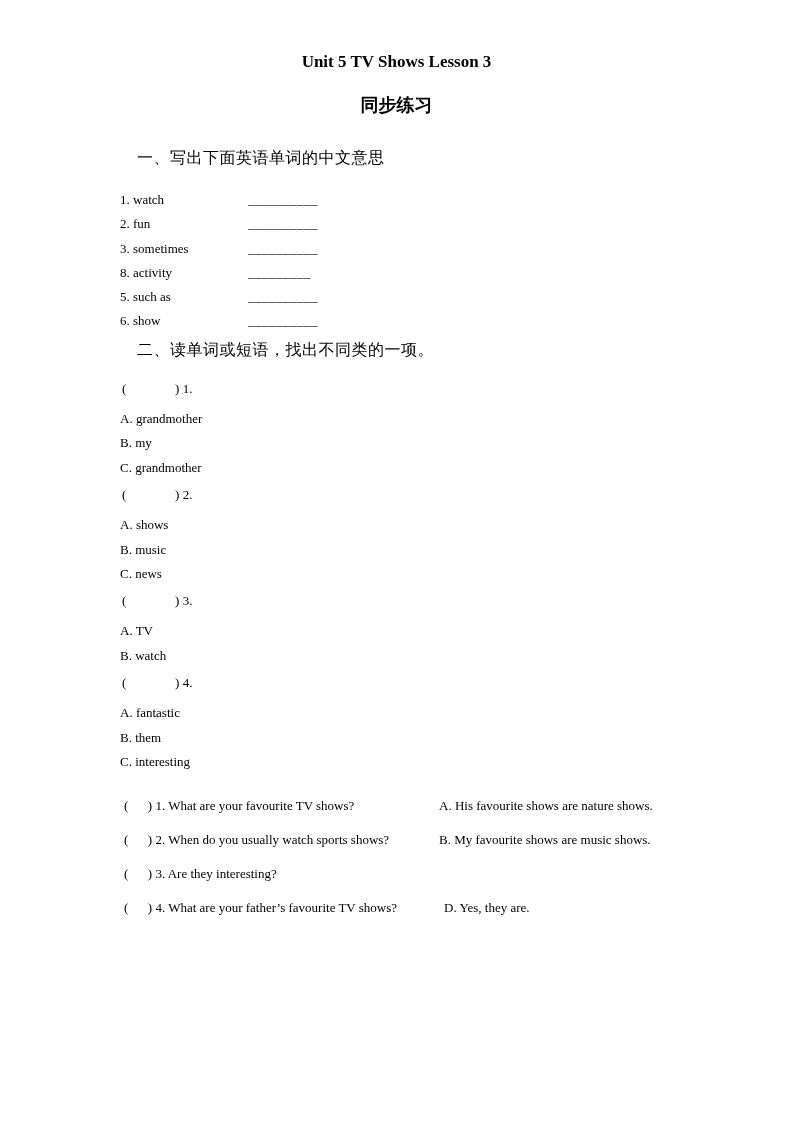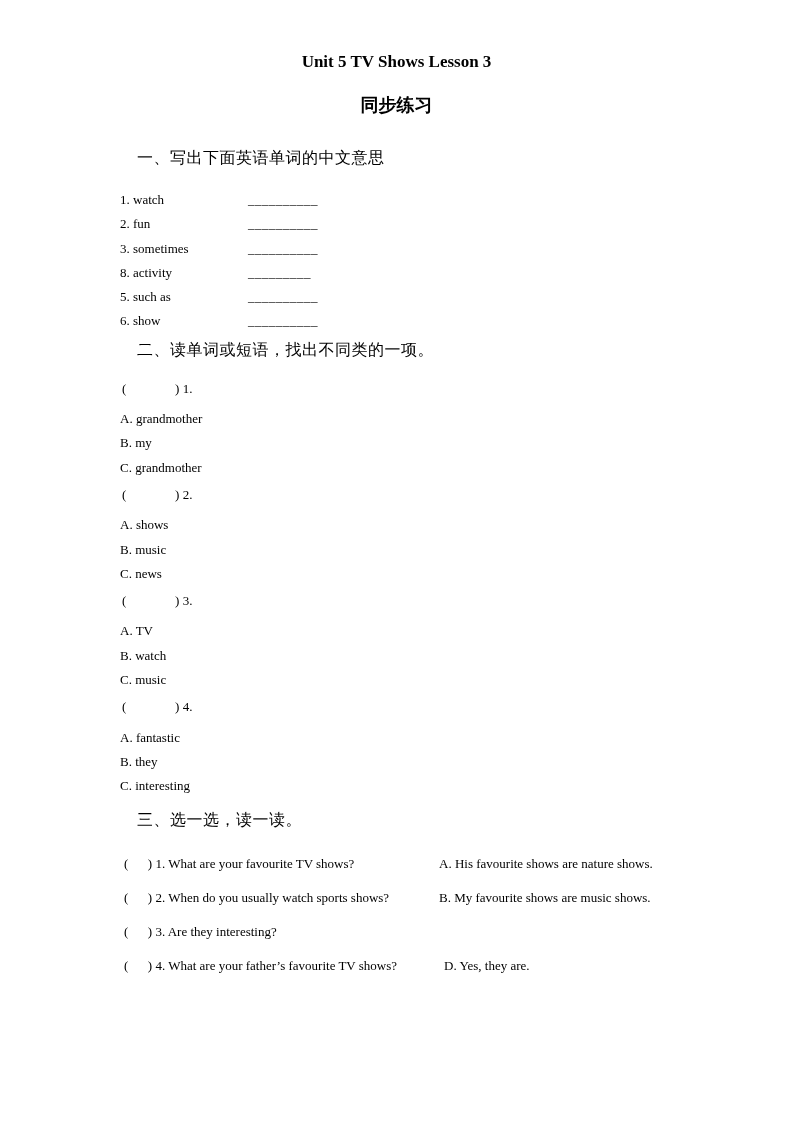--- a/index.html
+++ b/index.html
@@ -126,30 +126,28 @@
     <div class="question-block">
       <div class="q-prefix">(               ) 2.</div>
       <div class="q-option">A. shows</div>
       <div class="q-option">B. music</div>
       <div class="q-option">C. news</div>
     </div>
     <div class="question-block">
       <div class="q-prefix">(               ) 3.</div>
       <div class="q-option">A. TV</div>
       <div class="q-option">B. watch</div>
-      <div class="q-option">C. music</div>
     </div>
     <div class="question-block">
       <div class="q-prefix">(               ) 4.</div>
       <div class="q-option">A. fantastic</div>
-      <div class="q-option">B. they</div>
+      <div class="q-option">B. them</div>
       <div class="q-option">C. interesting</div>
     </div>
 
-    <h3 class="section-heading s3-heading">三、选一选，读一读。</h3>
 
     <div class="match-list">
       <div class="match-row">
         <span class="match-q">(      ) 1. What are your favourite TV shows?</span>
         <span class="match-a">A. His favourite shows are nature shows.</span>
       </div>
       <div class="match-row">
         <span class="match-q">(      ) 2. When do you usually watch sports shows?</span>
         <span class="match-a">B. My favourite shows are music shows.</span>
       </div>

